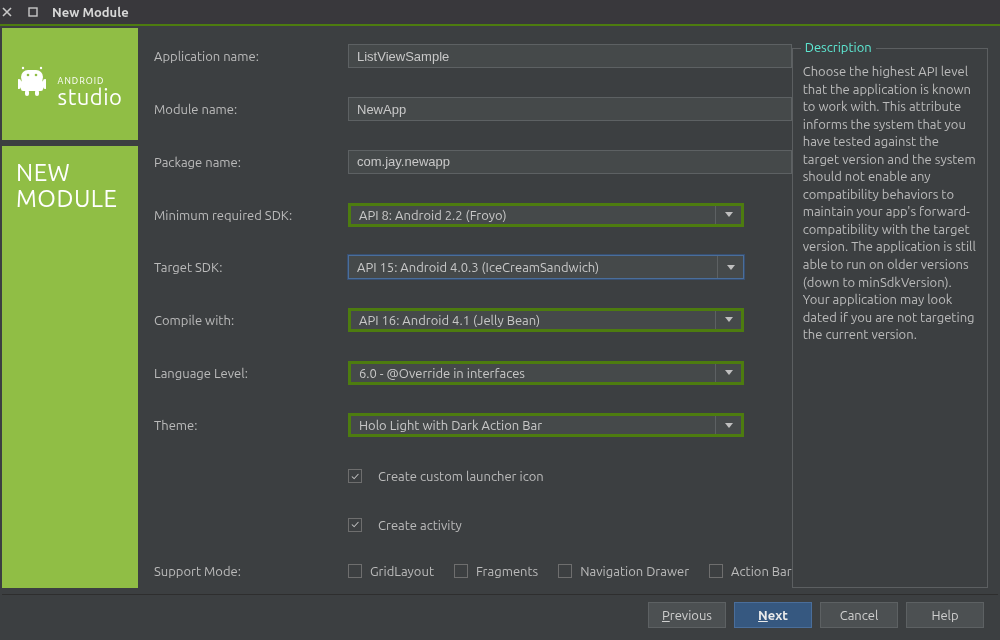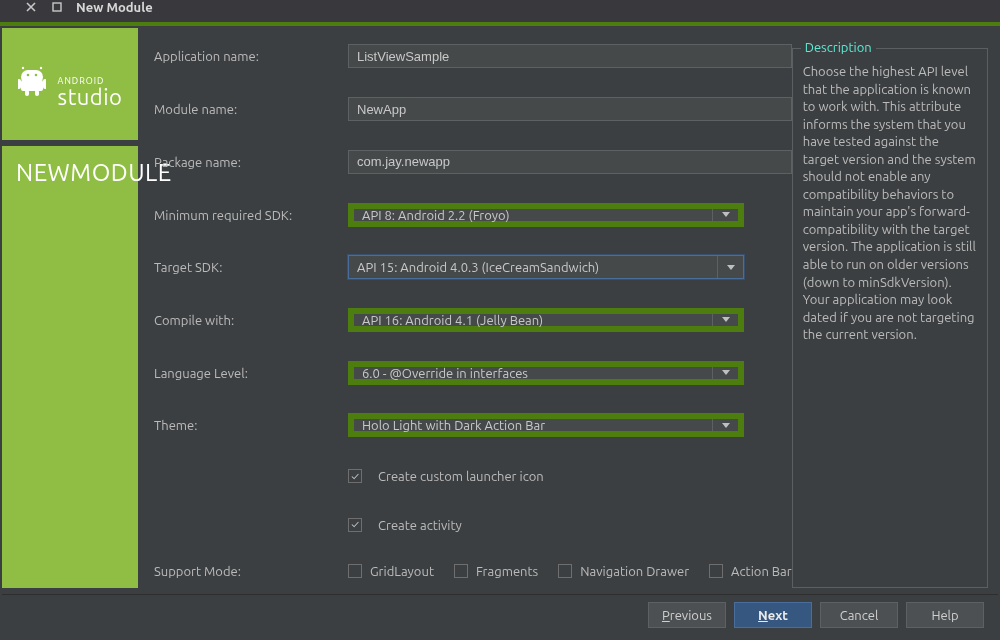--- a/index.html
+++ b/index.html
@@ -1,23 +1,23 @@
 <!DOCTYPE html>
 <html><head>
 <meta charset="utf-8">
 <style>
   * { box-sizing: border-box; margin: 0; padding: 0; }
   html, body { width: 1000px; height: 640px; overflow: hidden; font-family: "Ubuntu", "Segoe UI", Arial, sans-serif; }
   body { background: #2b2b2b; color: #bbbbbb; font-size: 13px; }
 
   
   .titlebar {
-    height: 26px; background: #39383c; display: flex; align-items: flex-start;
-    padding: 0 24px; gap: 12px; color: #d7d7d7; font-size: 13px; font-weight: 600;
-    border-bottom: 4px solid #4d7c0f;
+    height: 26px; background: #39383c; display: flex; align-items: center;
+    padding: 0 0; gap: 12px; color: #d7d7d7; font-size: 13px; font-weight: 600;
+    border-bottom: 2px solid #4d7c0f;
   }
   .titlebar .win-btn { width: 14px; height: 14px; display: inline-flex; align-items: center; justify-content: center; }
   .titlebar svg { display: block; }
 
   .outer {
     width: 1000px; height: 614px; background: #3c3f41; padding: 2px 2px 0 2px;
     display: flex; flex-direction: column;
   }
   .main-row { flex: 1; display: flex; gap: 4px; min-height: 0; }
 
@@ -28,36 +28,36 @@
     background: #90be45; height: 112px; display: flex; flex-direction: column;
     align-items: center; justify-content: center; color: #fff;
   }
   .sidebar .brand .android-icon { margin-bottom: 4px; }
   .sidebar .brand .brand-text { display: flex; flex-direction: column; line-height: 1; align-items: flex-start; margin-left: 6px; margin-top: 16px;}
   .sidebar .brand .small { font-size: 9px; letter-spacing: 1px; }
   .sidebar .brand .big { font-size: 22px; font-weight: 400; letter-spacing: .5px; }
   .sidebar .gap { height: 6px; background: #3c3f41; }
   .sidebar .title-pane {
     background: #90be45; flex: 1; color: #fff; padding: 14px 12px 0 14px;
-    display: flex; flex-direction: row;
+    display: flex; flex-direction: column;
   }
   .sidebar .title-pane .ln { font-size: 24px; font-weight: 400; letter-spacing: .5px; line-height: 1.1; }
 
   .formwrap { flex: 1; display: flex; flex-direction: row; min-width: 0; padding: 6px 10px 0 12px; }
   .form-grid { display: grid; grid-template-columns: 186px 1fr; column-gap: 8px; row-gap: 8px; align-items: center; }
   .lbl { color: #bbbbbb; font-size: 13px; white-space: nowrap; }
 
   .text-input {
     background: #45494a; border: 1px solid #5d6163; color: #c8c8c8;
     height: 24px; padding: 0 8px; font-size: 13px; width: 100%;
     outline: none;
   }
 
   .select {
-    background: #45494a; border: 6px solid #4d7c0f; color: #c8c8c8;
+    background: #45494a; border: 3px solid #4d7c0f; color: #c8c8c8;
     height: 24px; display: flex; align-items: center; padding: 0 0 0 8px;
     width: 396px; position: relative; font-size: 13px;
   }
   .select.focused { border: 1px solid #4a6e9b; box-shadow: 0 0 0 1px #374f71; }
   .select .val { flex: 1; white-space: nowrap; overflow: hidden; text-overflow: ellipsis; }
   .select .dd-btn {
     width: 26px; height: 100%; border-left: 1px solid #5d6163;
     display: flex; align-items: center; justify-content: center;
   }
   .tri-down {

